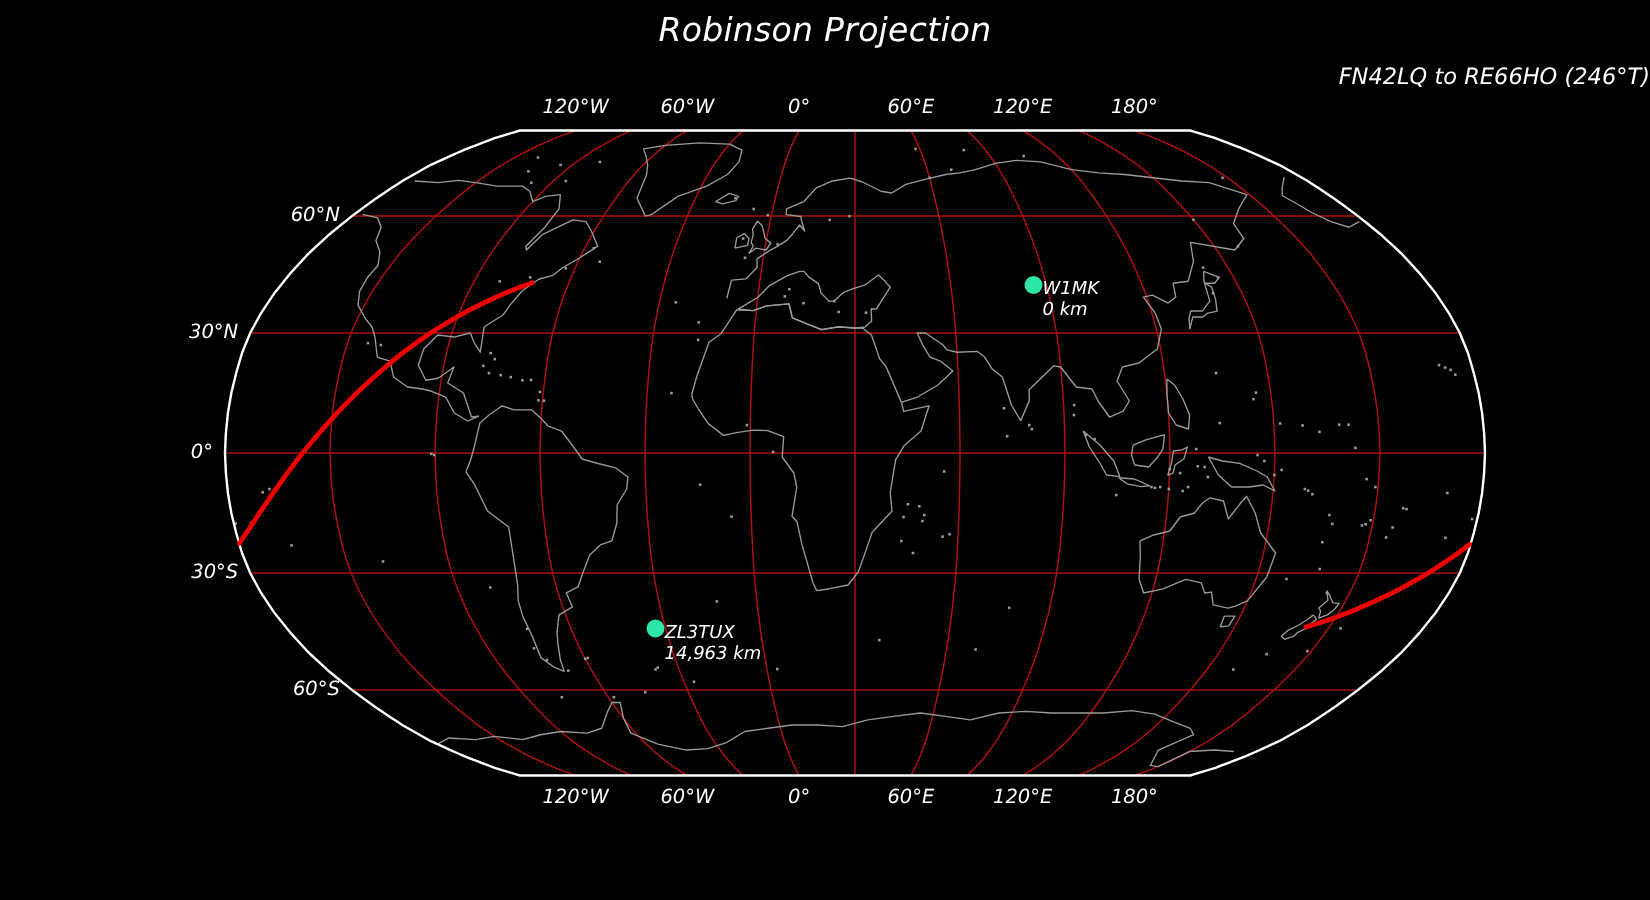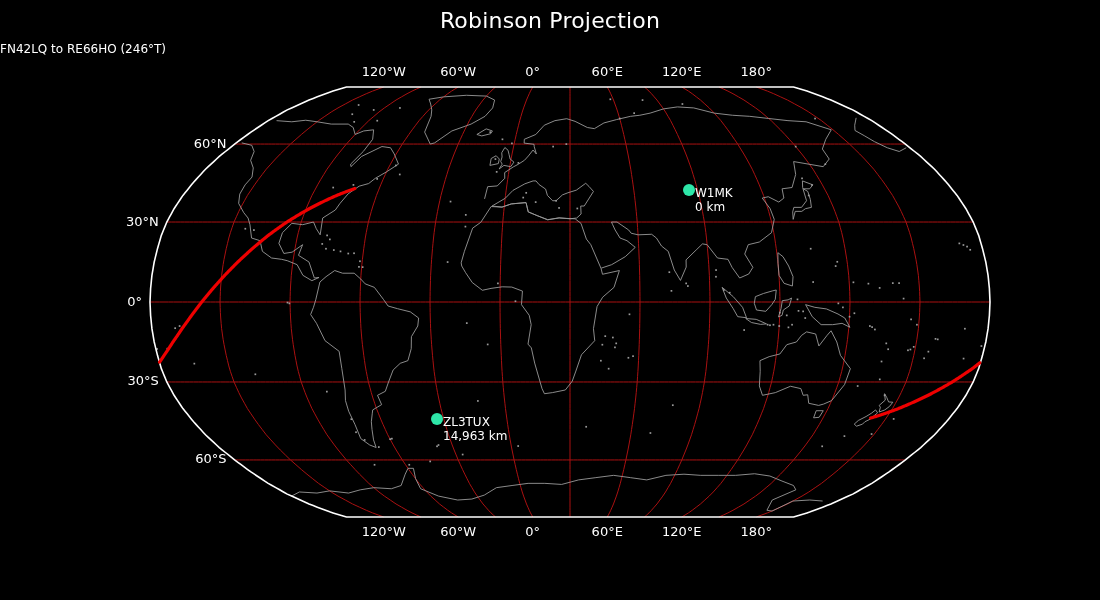--- a/index.html
+++ b/index.html
@@ -11,40 +11,41 @@
     width: 1100px;
     height: 600px;
     overflow: hidden;
     font-family: "DejaVu Sans", sans-serif;
   }
   #root {
     position: relative;
     width: 968px;
     height: 600px;
     background: #000000;
+    font-style: italic;
   }
   .title {
     position: absolute;
     left: 0;
     top: 8px;
     width: 1100px;
     text-align: center;
     color: #ffffff;
     font-size: 22px;
     font-family: "DejaVu Sans", sans-serif;
     letter-spacing: 0.2px;
   }
   .subtitle {
     position: absolute;
     left: 0;
     top: 42px;
     width: 1100px;
-    text-align: left;
+    text-align: right;
     color: #ffffff;
-    font-size: 12px;
+    font-size: 15px;
     font-family: "DejaVu Sans", sans-serif;
   }
   #mapsvg {
     position: absolute;
     left: 0;
     top: 0;
   }
   .axlabel {
     fill: #ffffff;
     font-size: 13px;

